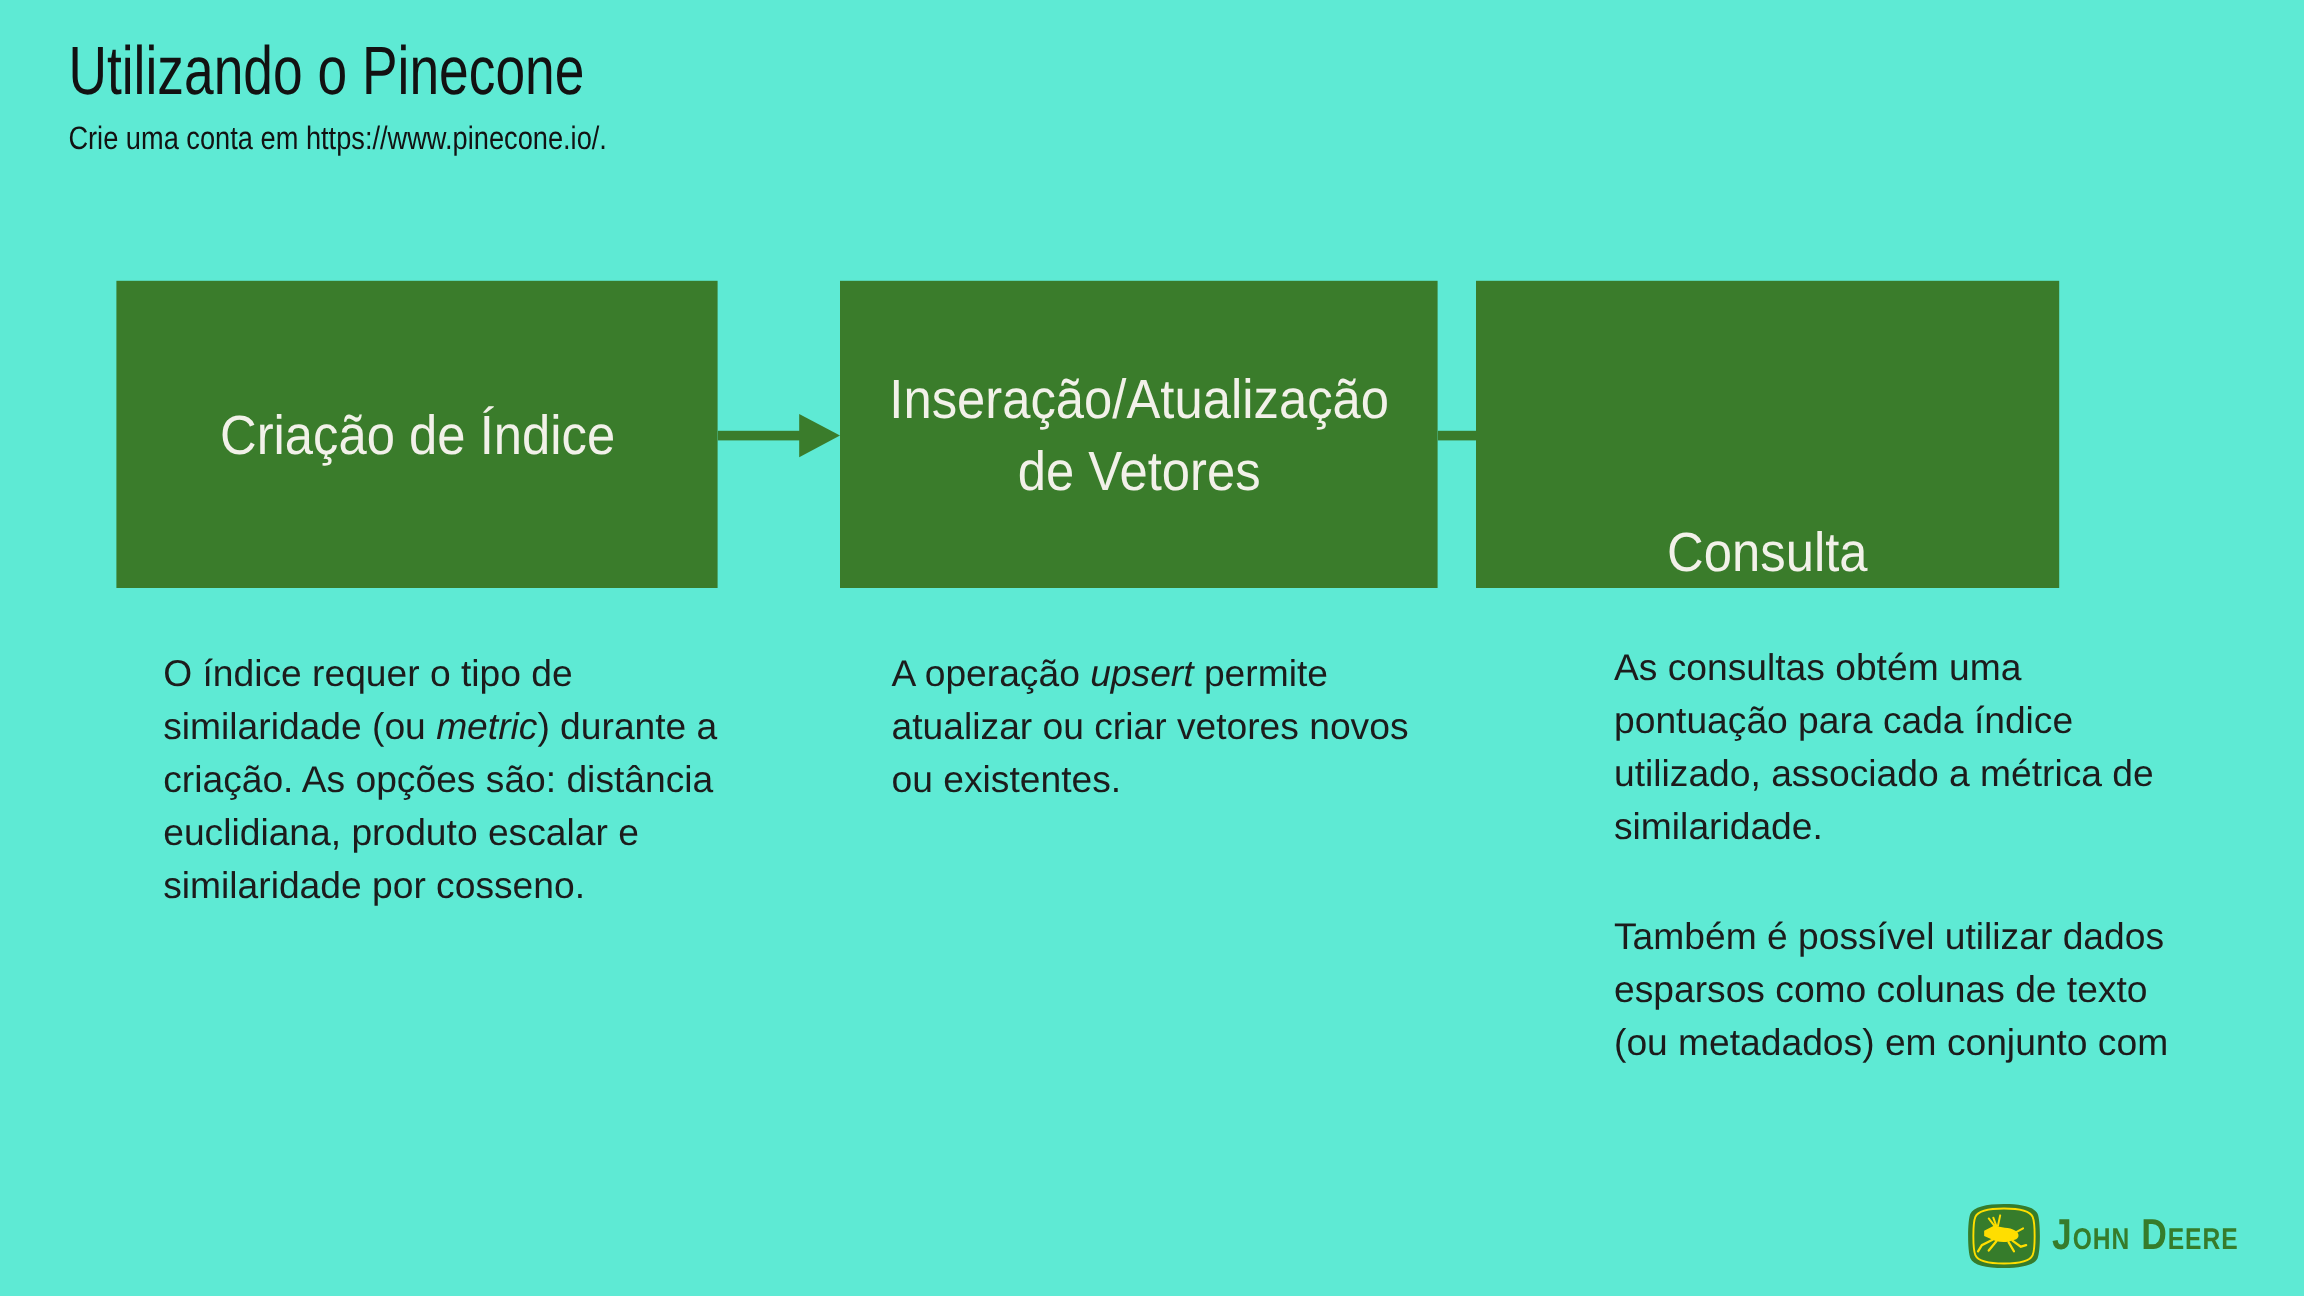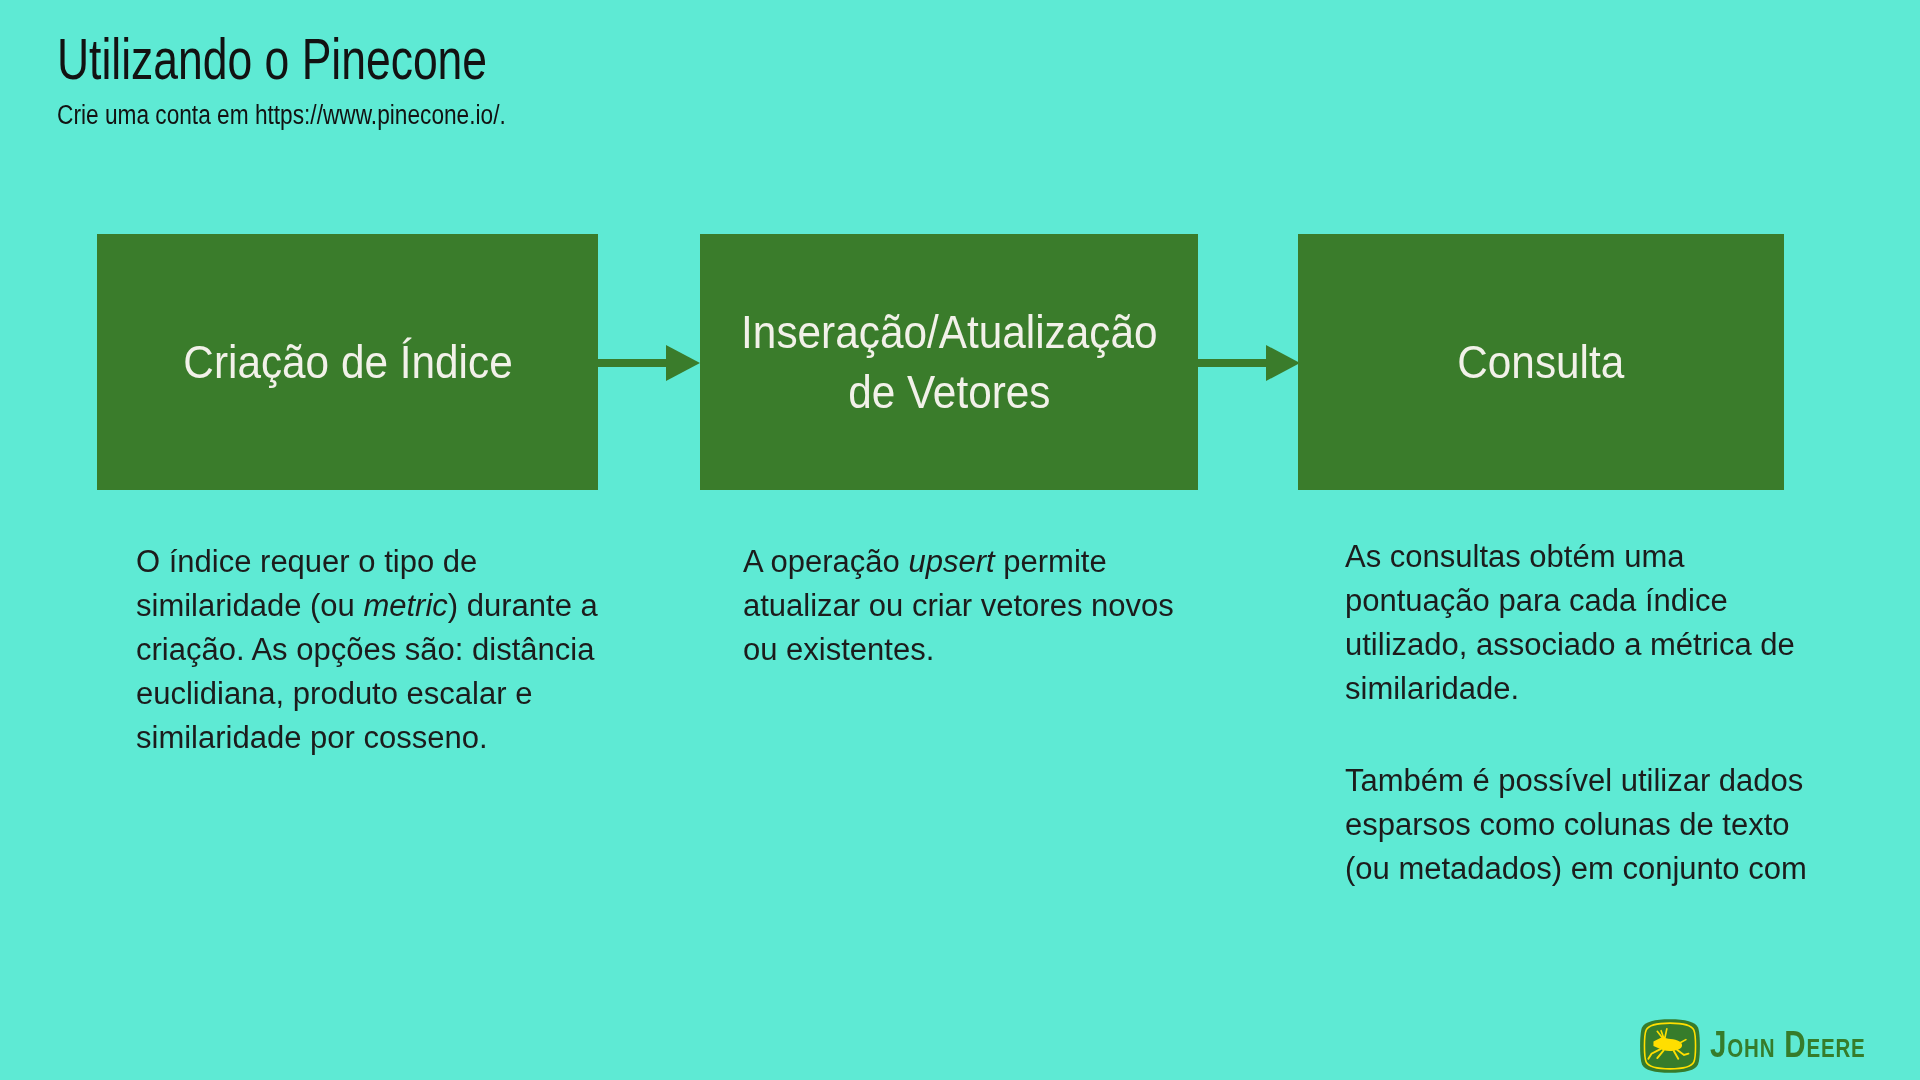--- a/index.html
+++ b/index.html
@@ -24,42 +24,42 @@
     white-space:nowrap;
   }
   .flow-box{
     position:absolute;top:234px;height:256px;
     background:#3A7C2B;
     display:flex;align-items:center;justify-content:center;
     text-align:center;
   }
   .box-1{left:97px;width:501px;}
   .box-2{left:700px;width:498px;}
-  .box-3{left:1298px;width:486px;}
+  .box-3{left:1230px;width:486px;align-items:flex-end;}
   .box-label{
     color:#F2F1E9;font-size:46px;line-height:60px;font-weight:400;
     transform:scaleX(0.92);transform-origin:50% 50%;
     white-space:nowrap;
   }
   .arrow{position:absolute;top:341px;width:102px;height:44px;}
   .arrow-1{left:598px;}
   .arrow-2{left:1198px;}
   .col{
     position:absolute;top:540px;
     font-size:31px;line-height:44px;color:#1c1c1c;margin-left:33px;
   }
   .col-1{left:103px;width:520px;}
   .col-2{left:710px;width:520px;}
   .col-3{left:1312px;top:535px;width:520px;}
   .para{margin:0 0 0 0;}
   .para + .para{margin-top:54px;}
   .col-3 .para + .para{margin-top:48px;}
   .line{white-space:pre;}
   .it{font-style:italic;}
-  .logo{position:absolute;left:1638px;top:1002px;display:flex;align-items:flex-start;margin-top:16px;}
+  .logo{position:absolute;left:1638px;top:1002px;display:flex;align-items:flex-start;}
   .logo-emblem{display:block;}
   .logo-text{
     margin-left:8px;margin-top:6px;
     font-size:36px;font-weight:700;color:#367C2B;
     font-variant:small-caps;letter-spacing:1px;
     transform:scaleX(0.82);transform-origin:0 0;
     white-space:nowrap;
   }
 </style>
 </head>

